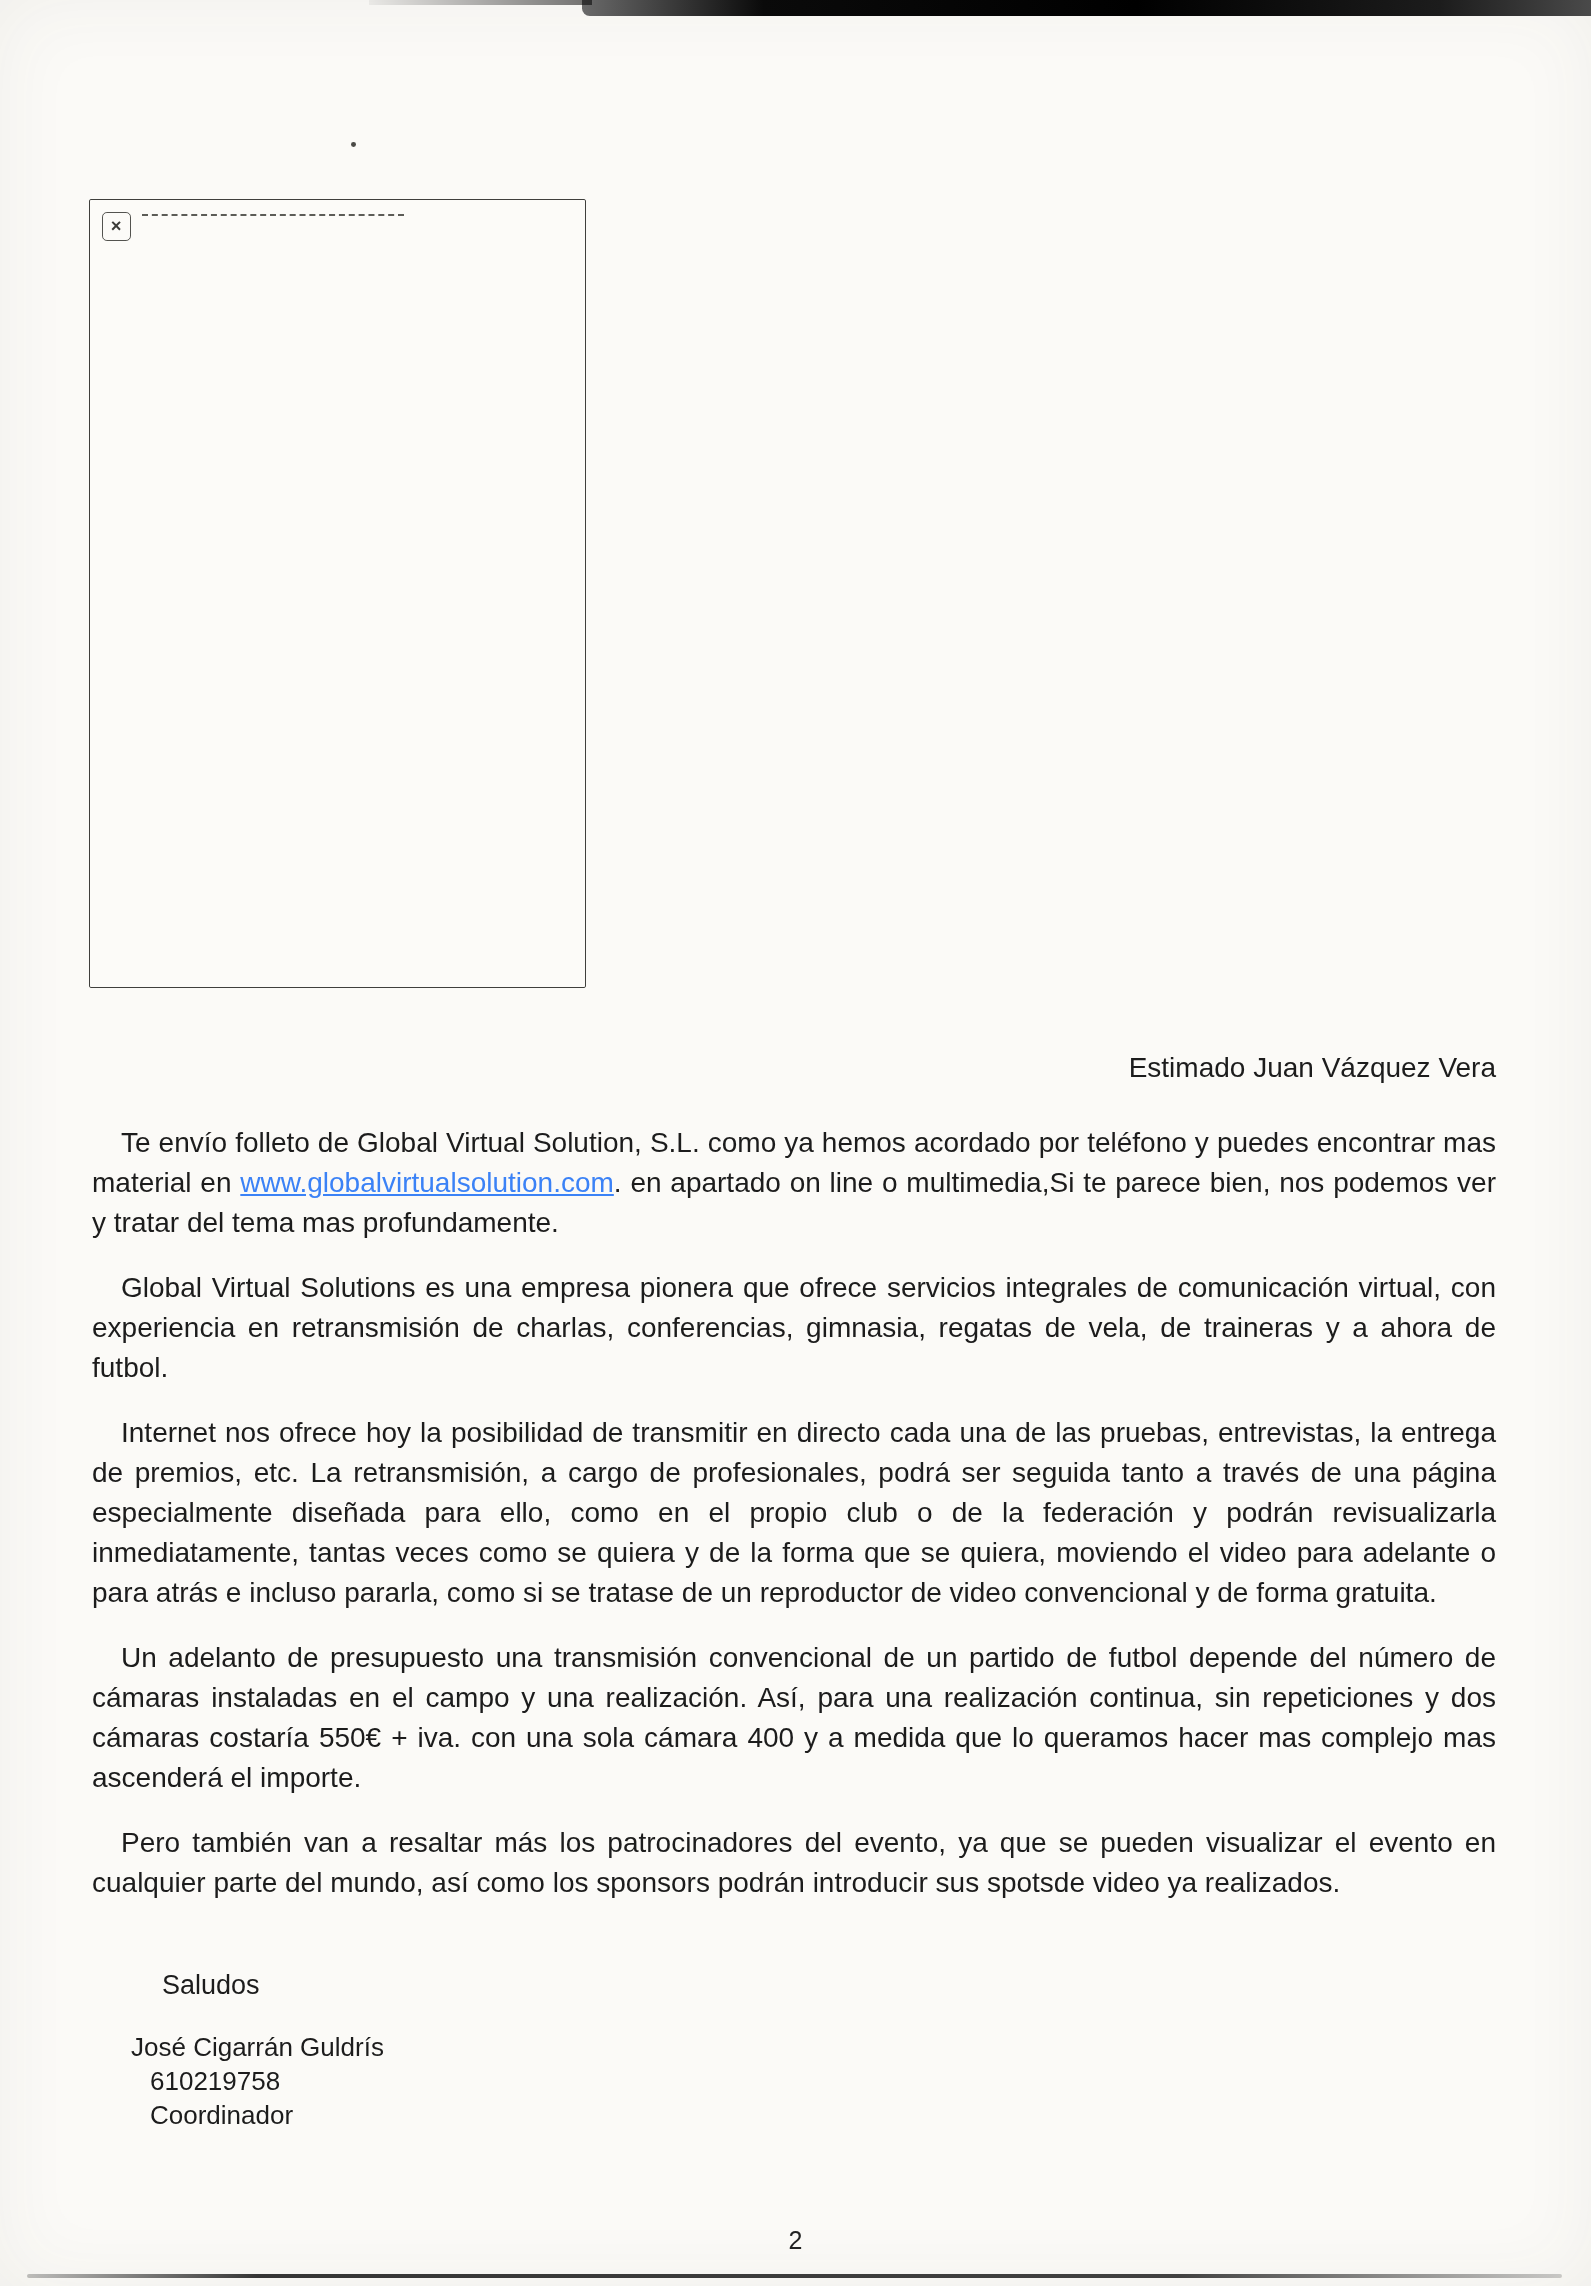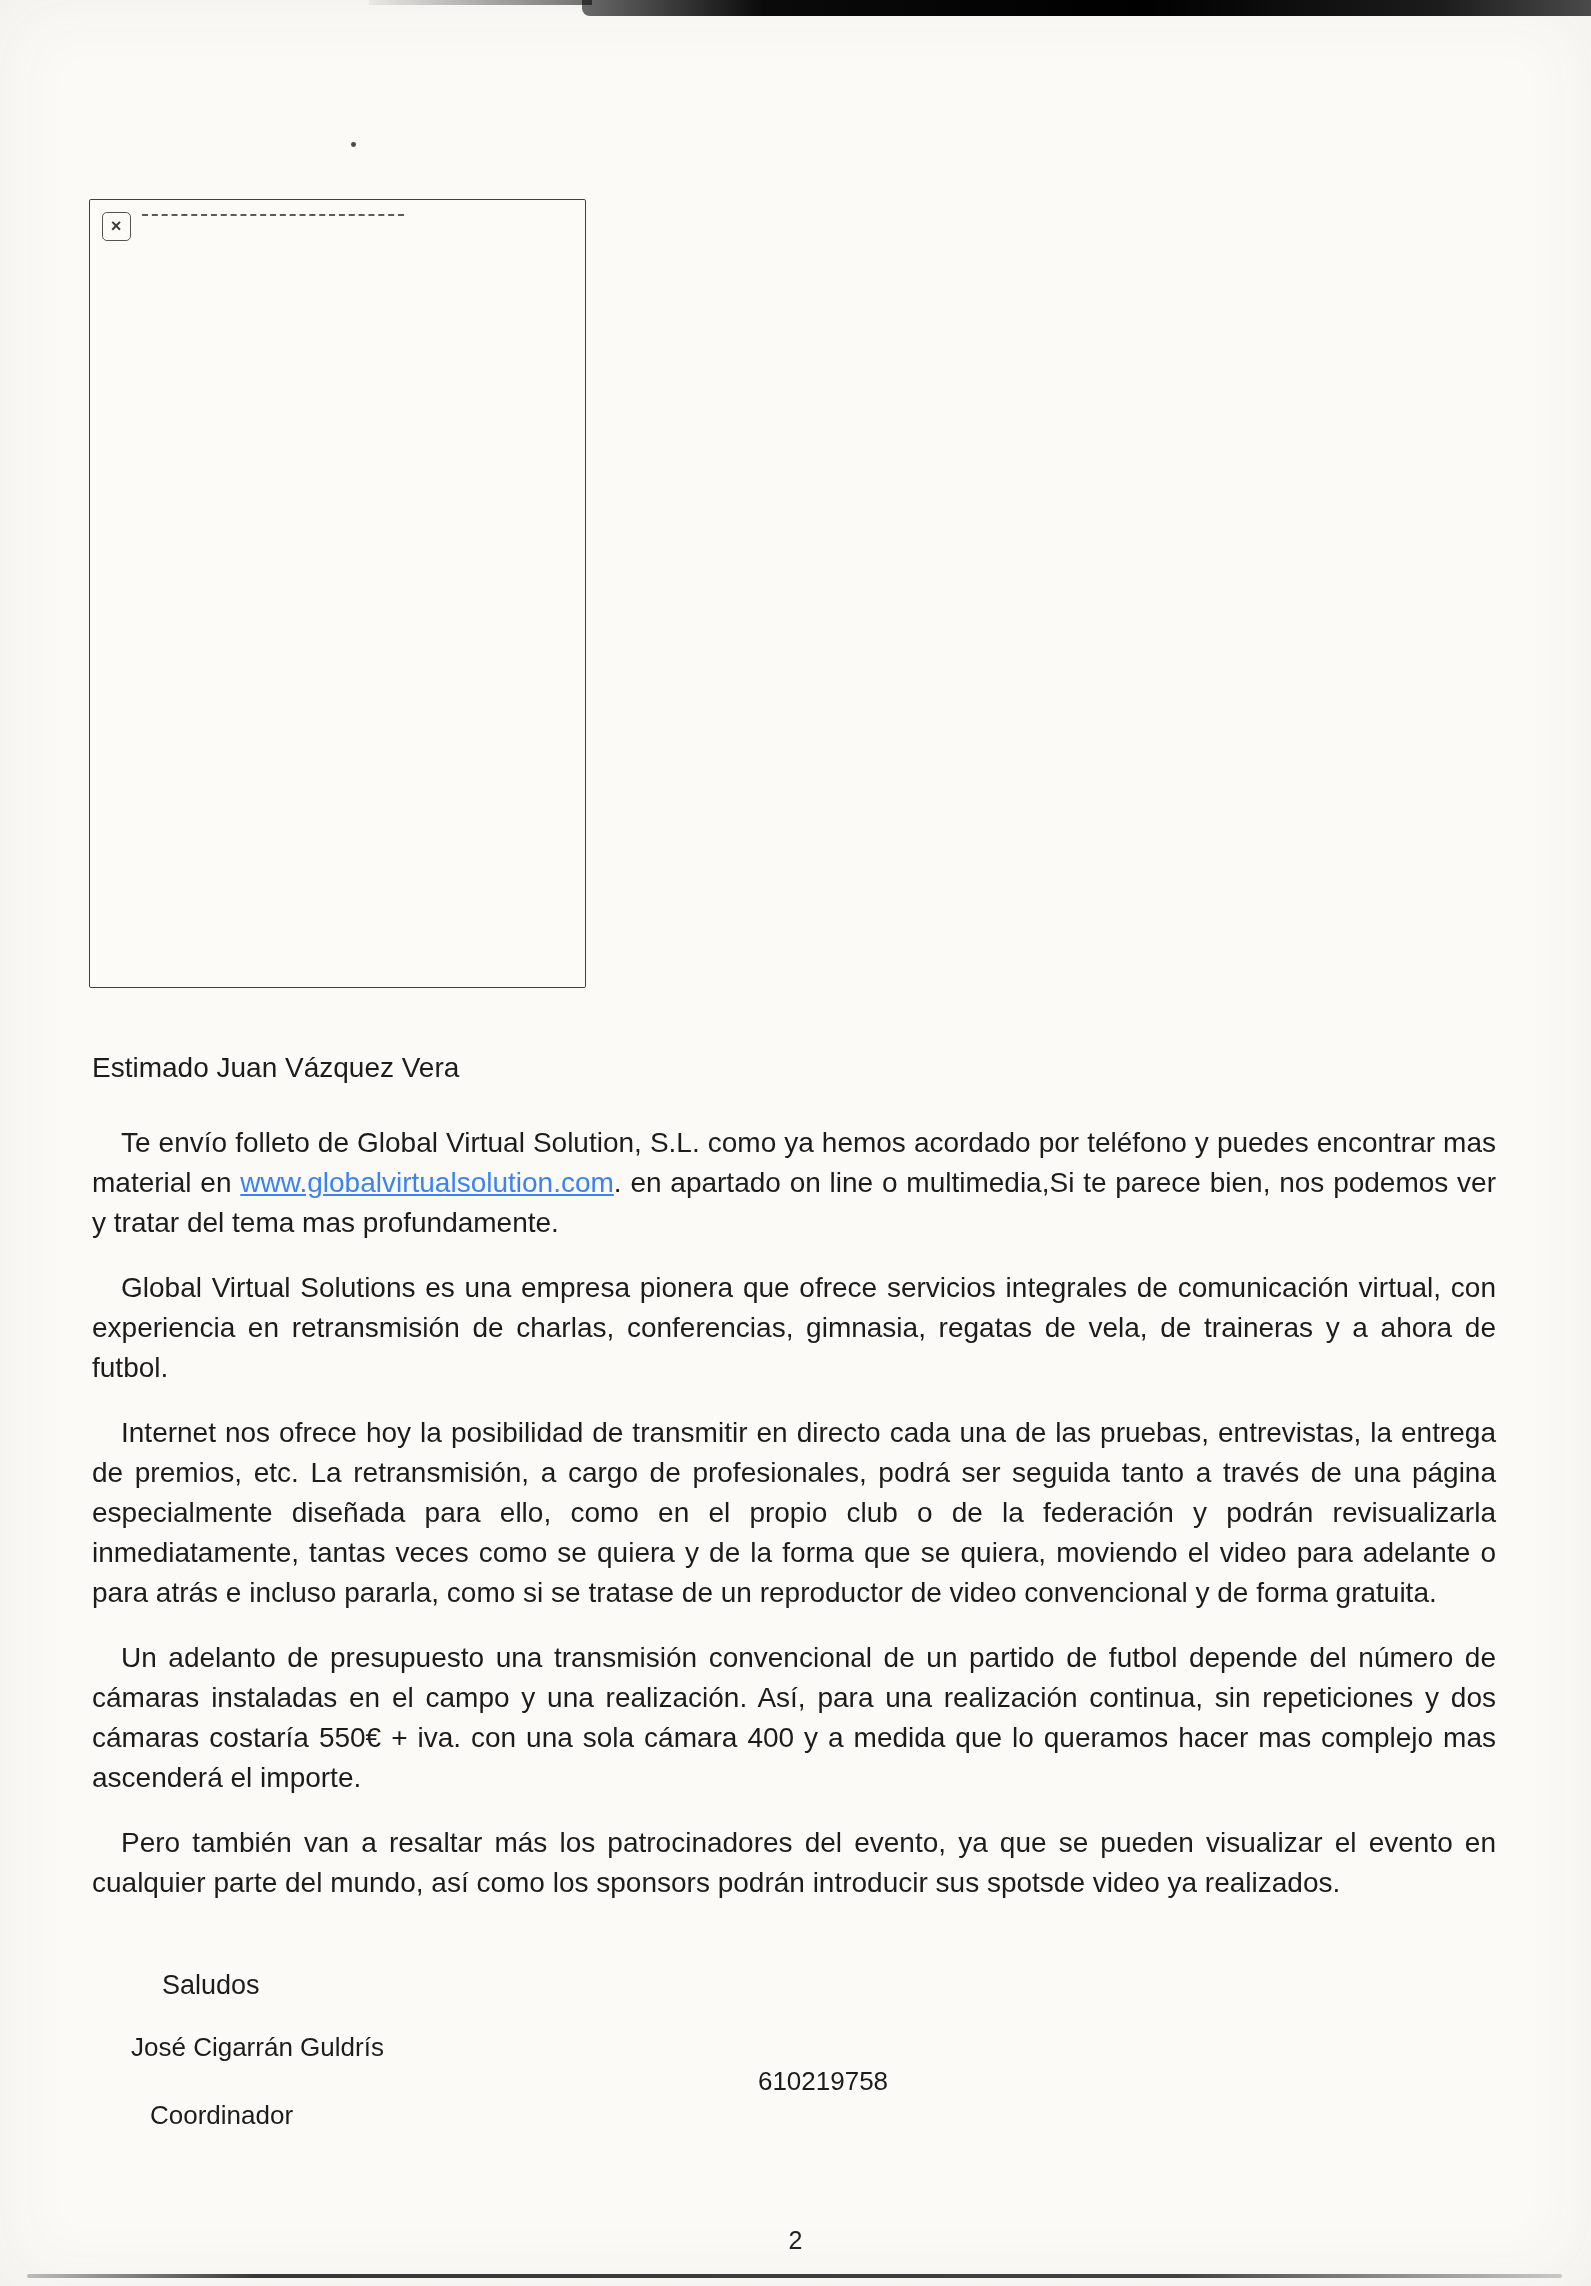--- a/index.html
+++ b/index.html
@@ -100,20 +100,21 @@
   .letter {
     position: absolute;
     left: 92px;
     right: 95px;
     top: 1048px;
   }
   .greeting {
     font-size: 28px;
     line-height: 40px;
     margin: 0 0 35px 0;
+    text-align: right;
   }
   .letter p {
     font-size: 28px;
     line-height: 40px;
     margin: 0 0 25px 0;
     text-align: justify;
     text-indent: 29px;
   }
   .website-link {
     font-weight: normal;
@@ -124,21 +125,21 @@
   .closing {
     font-size: 27px;
     line-height: 40px;
     margin: 62px 0 25px 70px;
   }
   .signature {
     font-size: 26px;
     line-height: 34px;
   }
   .sig-name { margin-left: 39px; }
-  .sig-phone { margin-left: 58px; text-align: center; }
+  .sig-phone { margin-left: 58px; }
   .sig-role { margin-left: 58px; }
 
   .page-number {
     position: absolute;
     bottom: 31px;
     left: 50%;
     transform: translateX(-50%);
     font-size: 25px;
     color: #222;
   }

